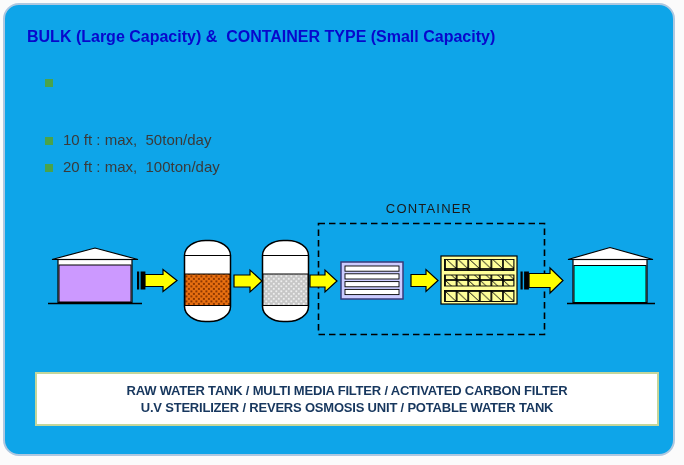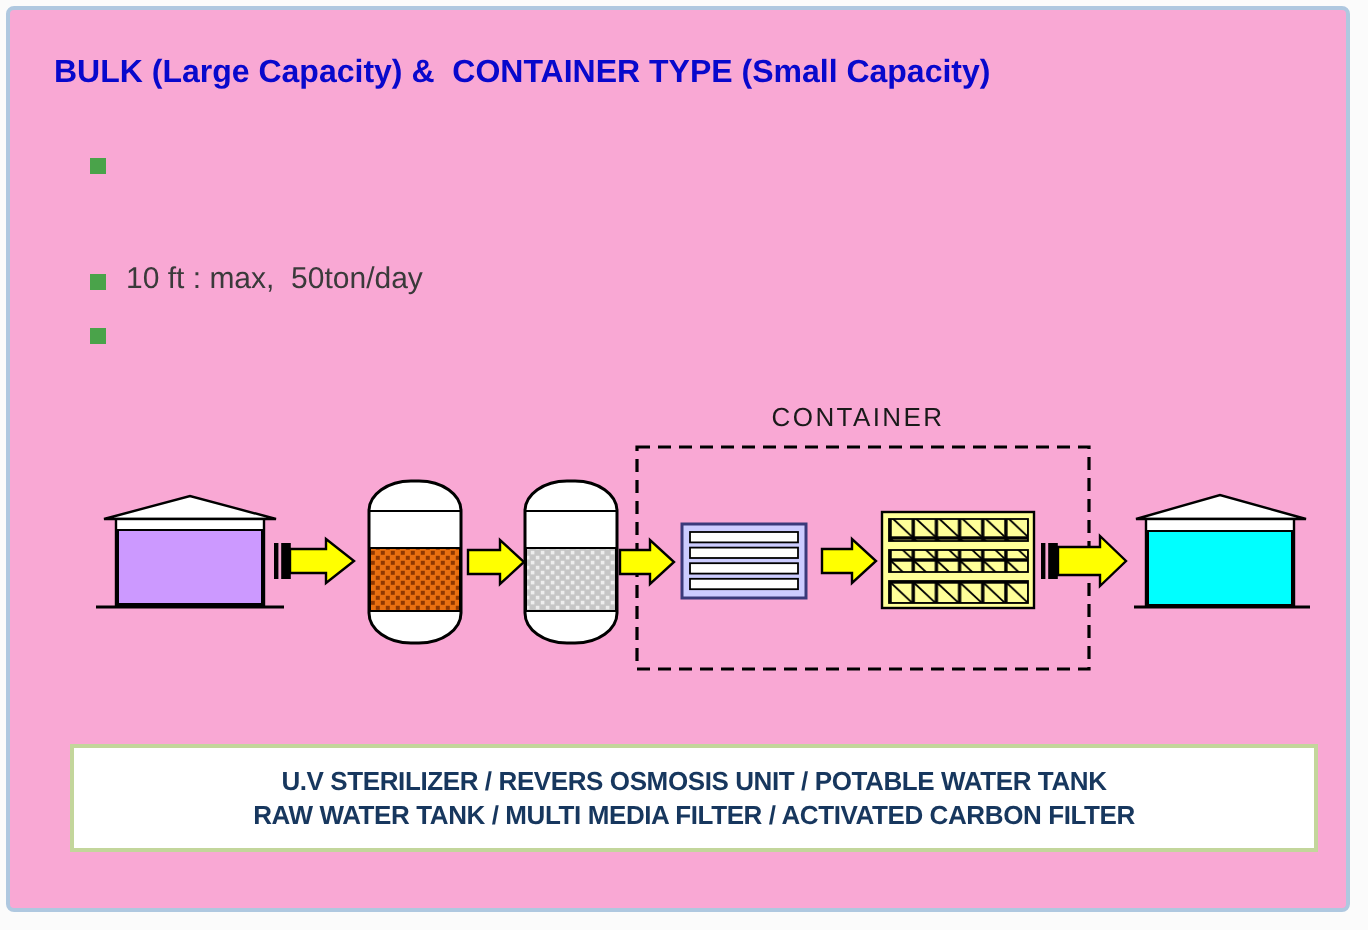--- a/index.html
+++ b/index.html
@@ -3,22 +3,22 @@
 <meta charset="utf-8">
 <style>
   html,body{margin:0;padding:0;}
   body{
     width:684px;height:465px;position:relative;overflow:hidden;
     background:#fbfbfb;
     font-family:"Liberation Sans", sans-serif;
   }
   .slide{
     position:absolute;left:3px;top:3px;width:672px;height:453px;
-    background:#f9a8d4;border:2px solid var(--slide-border,#afc8e0);
-    border-radius:4px;box-sizing:border-box;
+    background:#0ea5e9;border:2px solid var(--slide-border,#afc8e0);
+    border-radius:16px;box-sizing:border-box;
   }
   .title{
     position:absolute;left:22px;top:23px;
     font-size:16px;font-weight:bold;color:var(--title,#0808cc);
     white-space:pre;letter-spacing:0px;
   }
   .bullet-sq{
     position:absolute;width:8px;height:8px;
     background:var(--bullet-green,#4aa34a);
   }
@@ -69,20 +69,21 @@
 
   <div class="title">BULK (Large Capacity) &amp;  CONTAINER TYPE (Small Capacity)</div>
 
   <span class="bullet-sq" style="left:40px;top:74px;"></span>
 
 
   <span class="bullet-sq" style="left:40px;top:132px;"></span>
   <div class="body-text" style="left:58px;top:126px;">10 ft : max,  50ton/day</div>
 
   <span class="bullet-sq" style="left:40px;top:159px;"></span>
+  <div class="body-text" style="left:58px;top:153px;">20 ft : max,  100ton/day</div>
 
   <svg class="diagram" viewBox="0 185 684 160">
     <defs>
       <pattern id="pMMF" width="5" height="5" patternUnits="userSpaceOnUse">
         <rect class="mmf-bg" width="5" height="5"></rect>
         <rect class="mmf-dot" x="0.4" y="0.4" width="2" height="2"></rect>
         <rect class="mmf-dot" x="2.9" y="2.9" width="2" height="2"></rect>
       </pattern>
       <pattern id="pACF" width="5" height="5" patternUnits="userSpaceOnUse">
         <rect class="acf-bg" width="5" height="5"></rect>
@@ -161,17 +162,17 @@
 
     <g>
       <polygon class="roof" points="563,254.5 605,242.5 648,254.5"></polygon>
       <rect class="tank-wall" x="568" y="254.5" width="74" height="43"></rect>
       <rect class="water-potable" x="569" y="260.5" width="72" height="37"></rect>
       <line class="base" x1="562" y1="298.5" x2="650" y2="298.5"></line>
     </g>
   </svg>
 
   <div class="caption-box">
+    <div class="caption-line">RAW WATER TANK / MULTI MEDIA FILTER / ACTIVATED CARBON FILTER</div>
     <div class="caption-line">U.V STERILIZER / REVERS OSMOSIS UNIT / POTABLE WATER TANK</div>
-    <div class="caption-line">RAW WATER TANK / MULTI MEDIA FILTER / ACTIVATED CARBON FILTER</div>
   </div>
 
 </div>
 
 </body></html>

